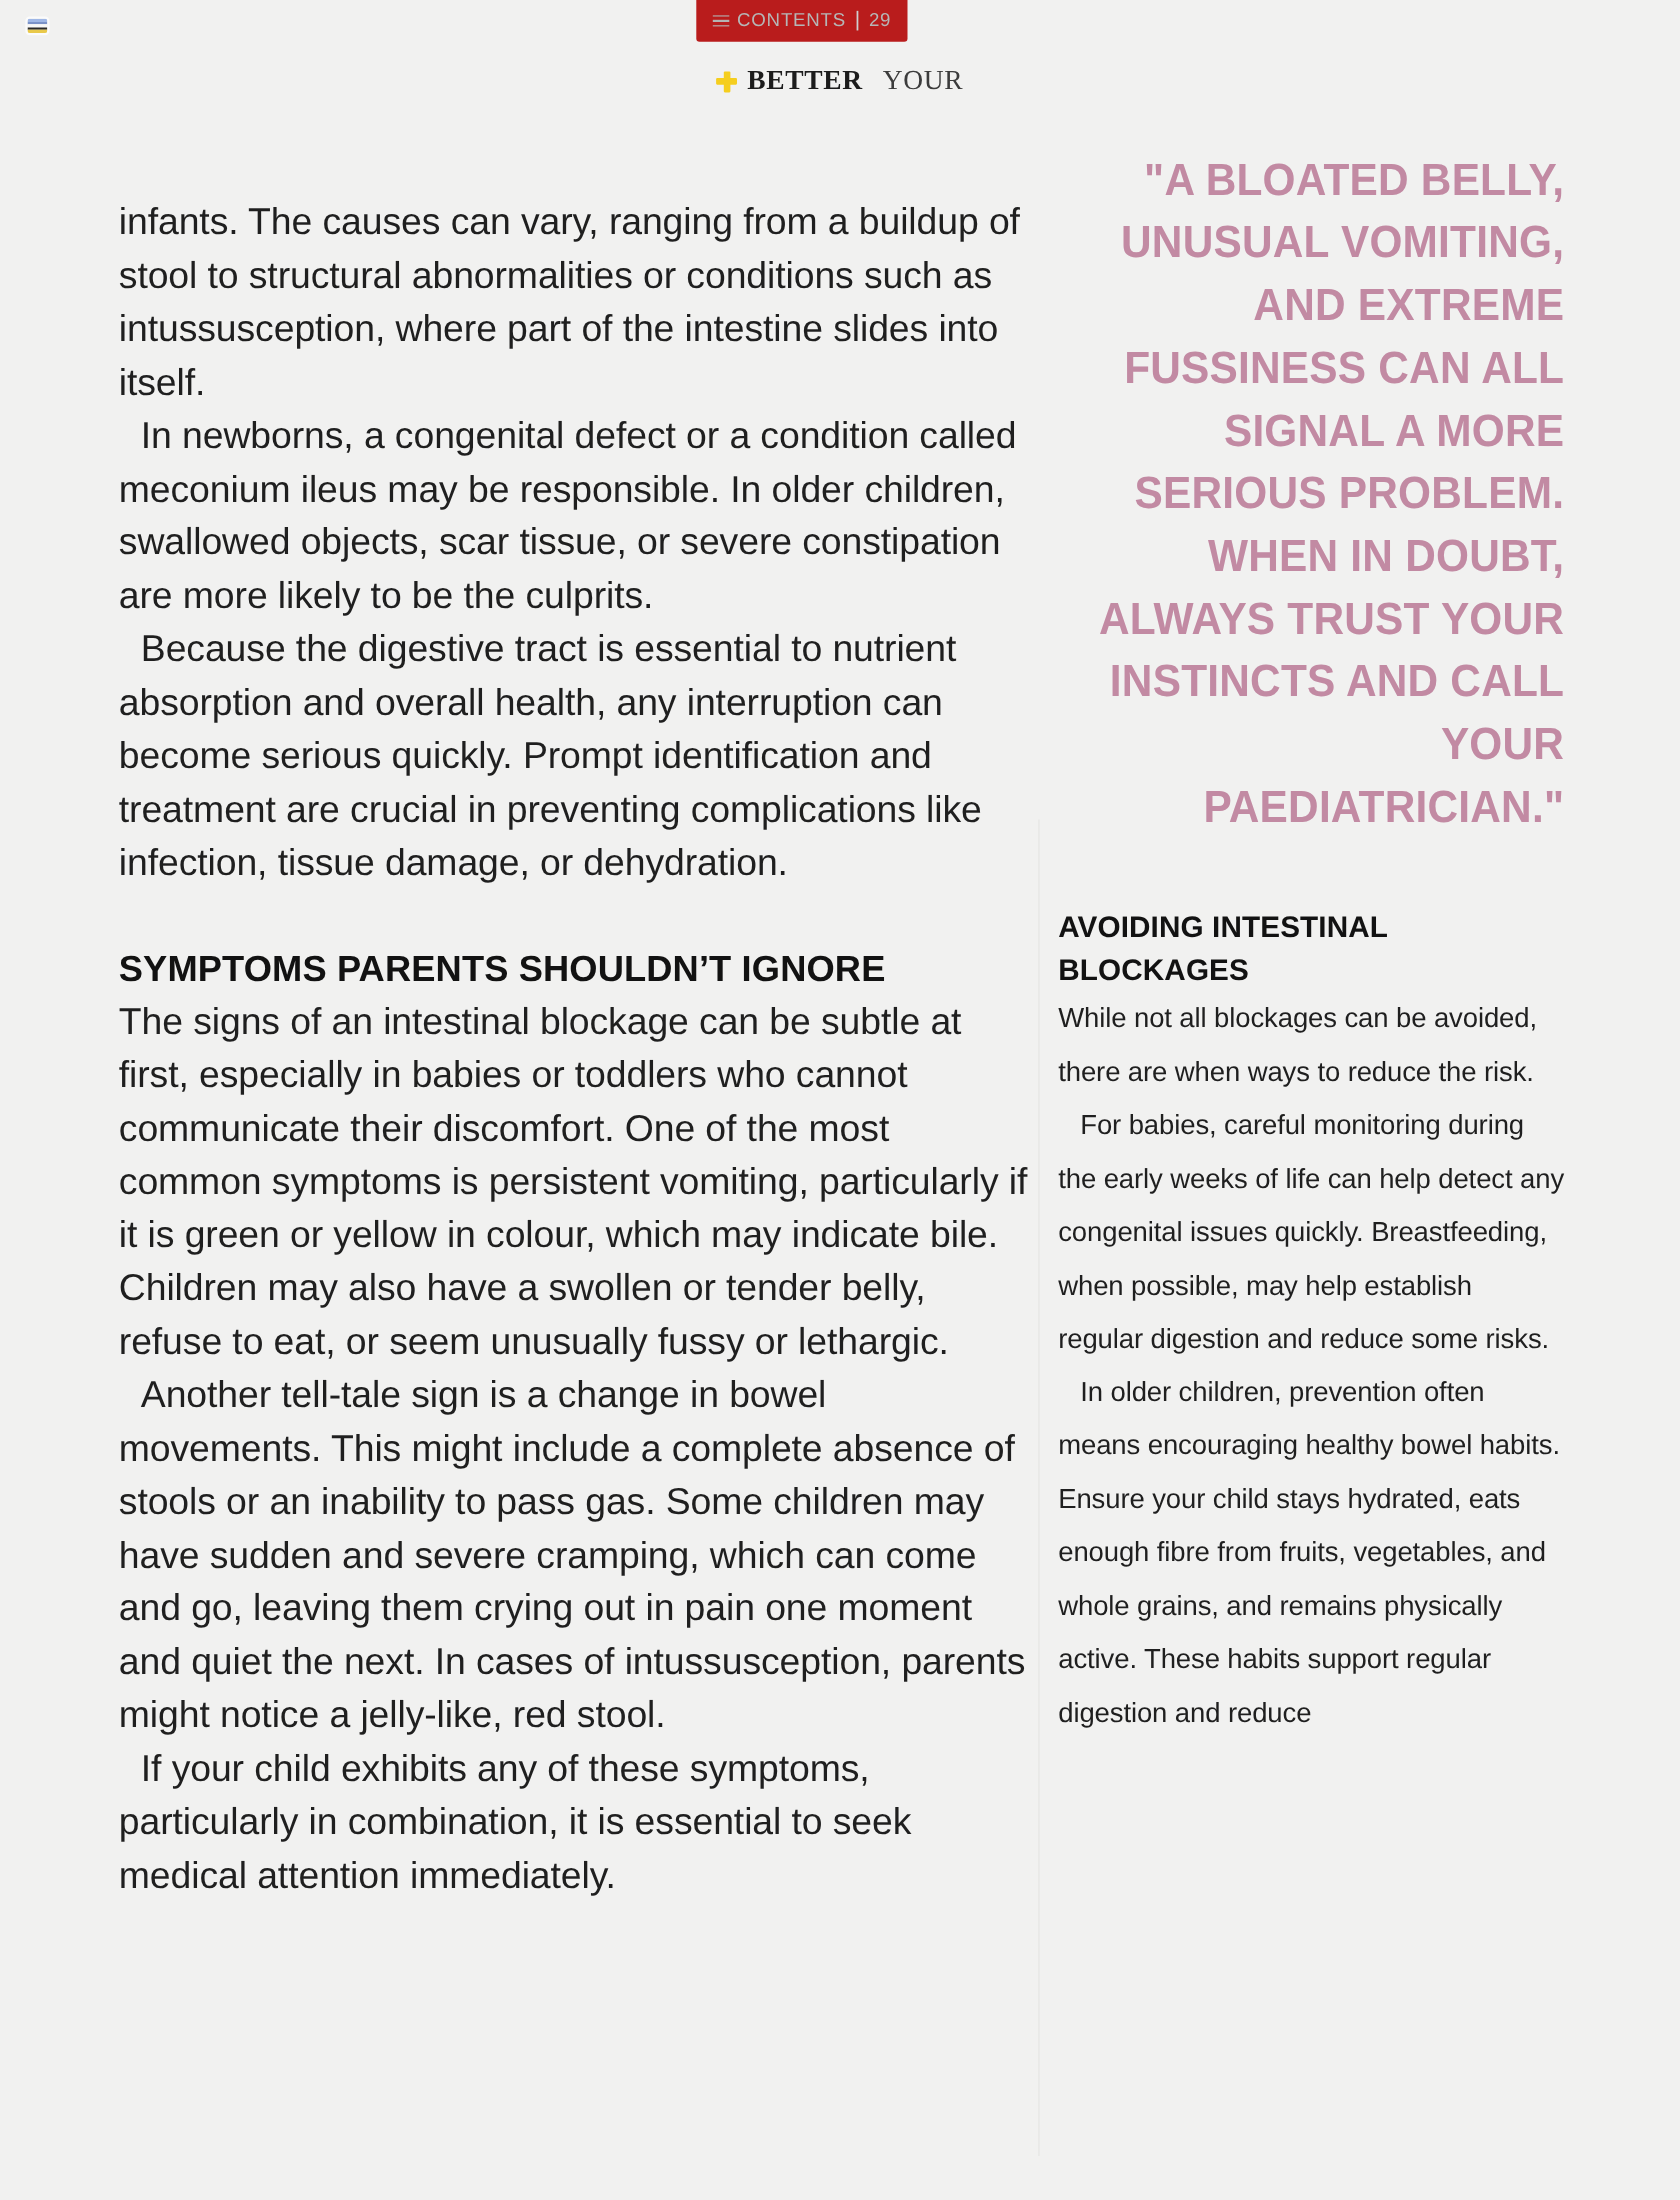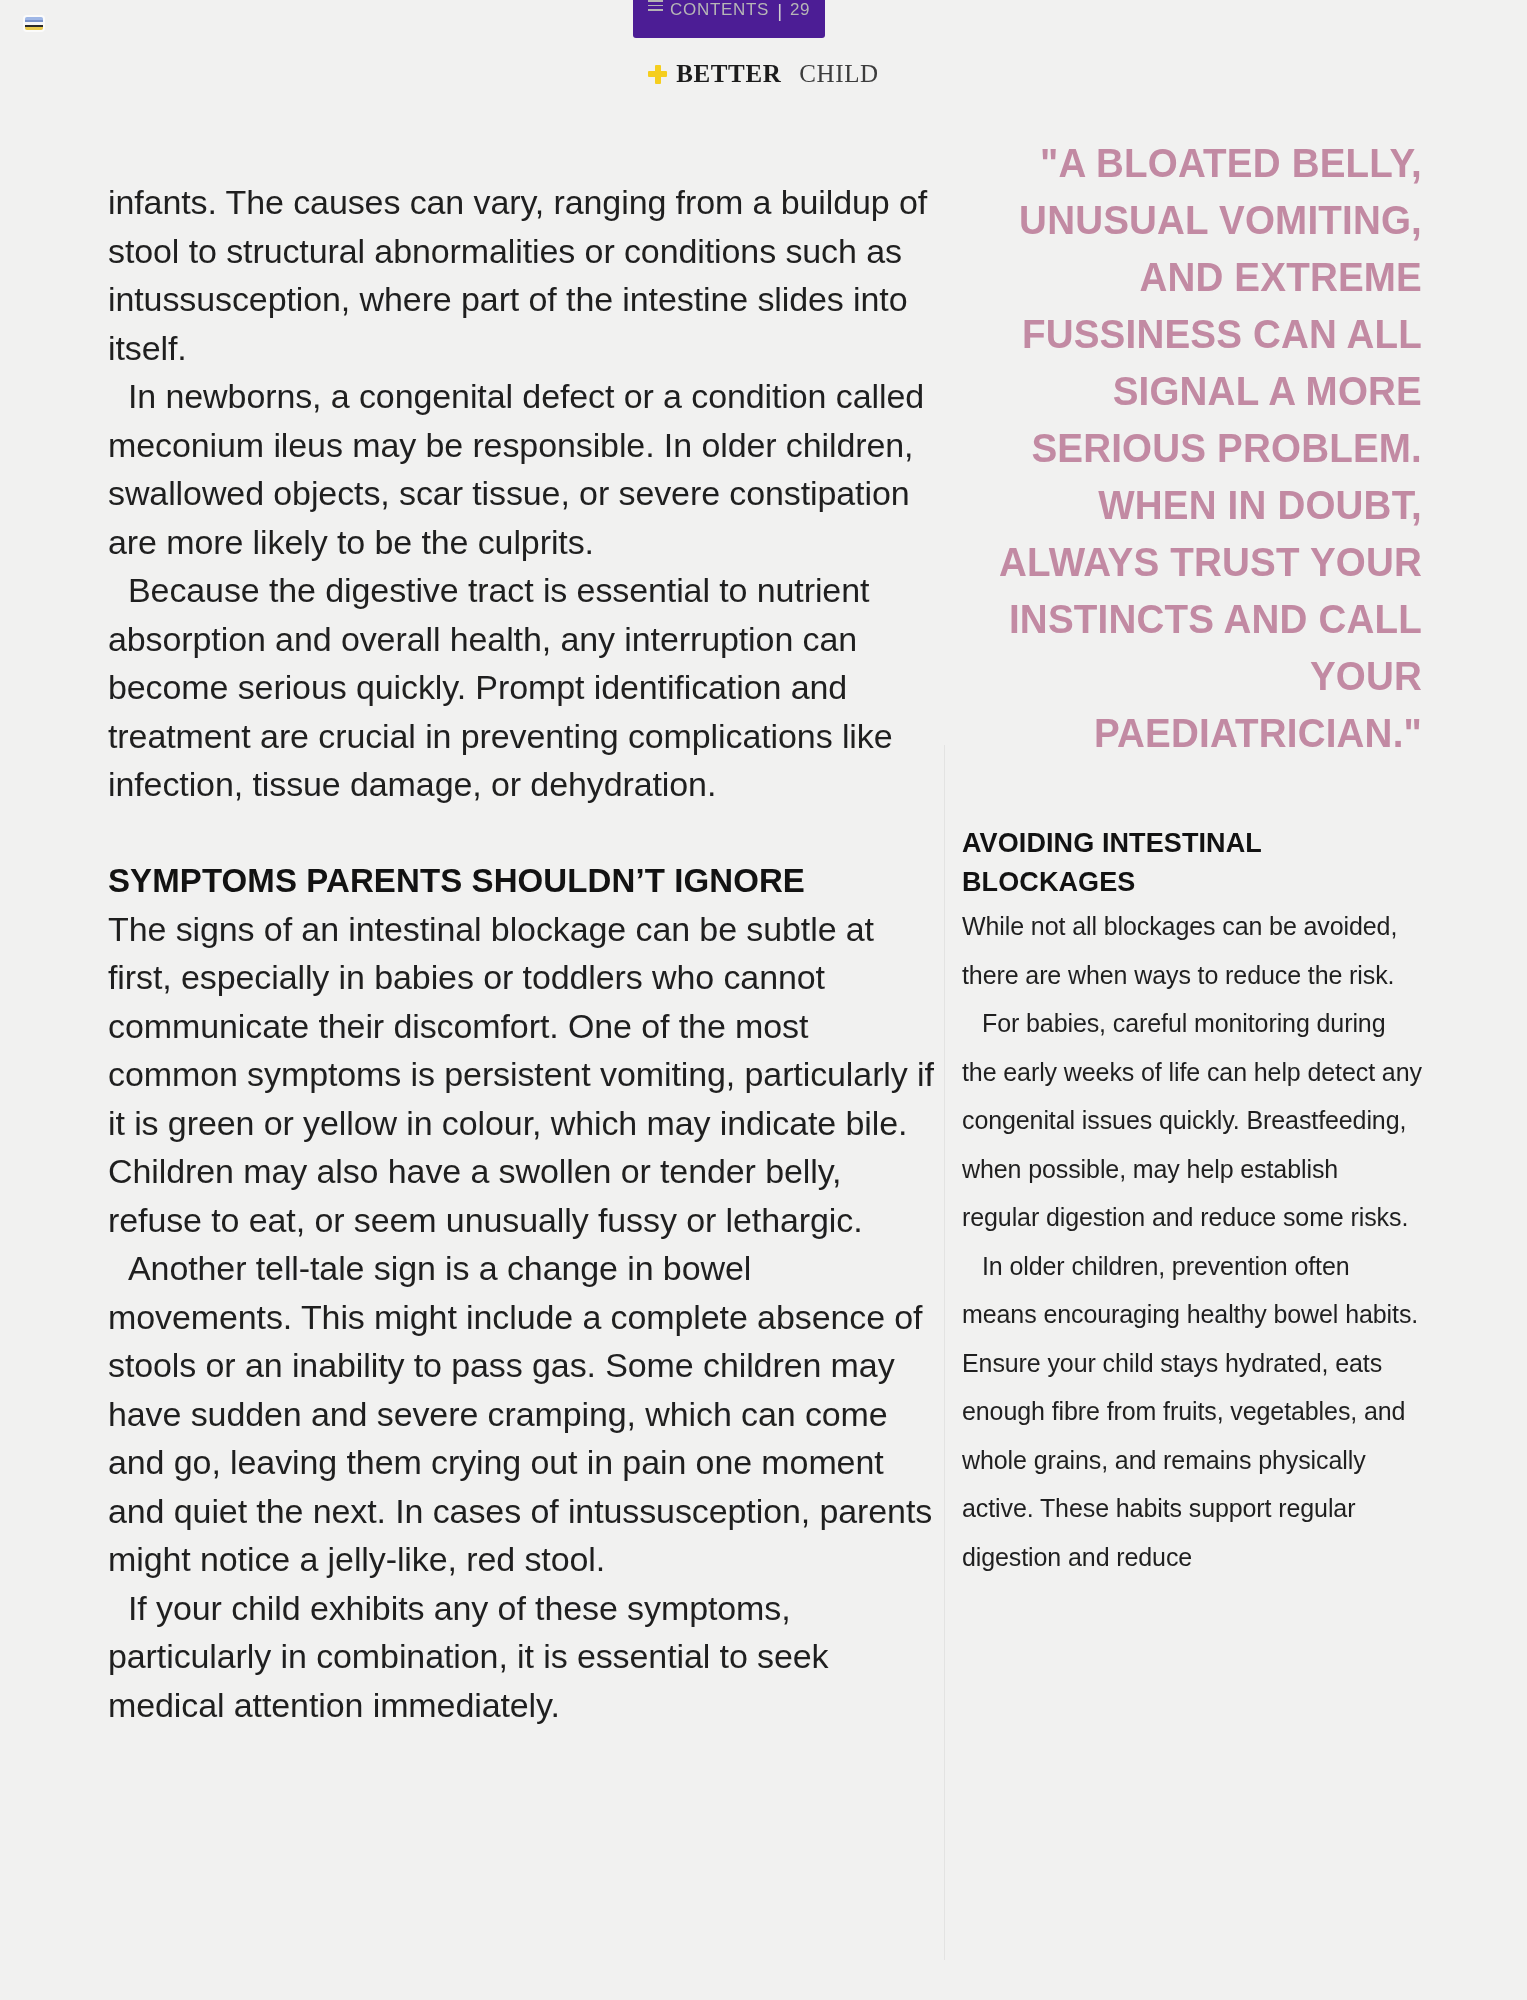--- a/index.html
+++ b/index.html
@@ -37,22 +37,23 @@
   .tli-3 { background: #f7f7f7; }
   .tli-4 { background: #2a2a2a; }
   .tli-5 { background: #e9c94a; }
 
   .contents-pill {
     position: absolute;
     left: 633px;
     top: 0;
     width: 192px;
     height: 38px;
-    background: #4c1d95;
+    background: #b91c1c;
     display: flex;
+    align-items: center;
     justify-content: center;
     gap: 7px;
     border-radius: 0 0 3px 3px;
   }
   .contents-pill .hamburger {
     display: inline-block;
     width: 15px;
     height: 11px;
     position: relative;
   }
@@ -225,21 +226,21 @@
     <span class="contents-sep">|</span>
     <span class="contents-page">29</span>
   </div>
 
   <div class="masthead">
     <span class="plus-mark">
         <i></i>
         <i></i>
       </span>
     <span class="brand-bold">BETTER</span>
-    <span class="brand-light">CHILD</span>
+    <span class="brand-light">YOUR</span>
   </div>
 
   <div class="divider"></div>
 
   <div class="col-left">
     <p class="body">infants. The causes can vary, ranging from a buildup of stool to structural abnormalities or conditions such as intussusception, where part of the intestine slides into itself.</p>
     <p class="body indent">In newborns, a congenital defect or a condition called meconium ileus may be responsible. In older children, swallowed objects, scar tissue, or severe constipation are more likely to be the culprits.</p>
     <p class="body indent">Because the digestive tract is essential to nutrient absorption and overall health, any interruption can become serious quickly. Prompt identification and treatment are crucial in preventing complications like infection, tissue damage, or dehydration.</p>
     <div class="spacer-lg"></div>
     <h2 class="section">SYMPTOMS PARENTS SHOULDN’T IGNORE</h2>

